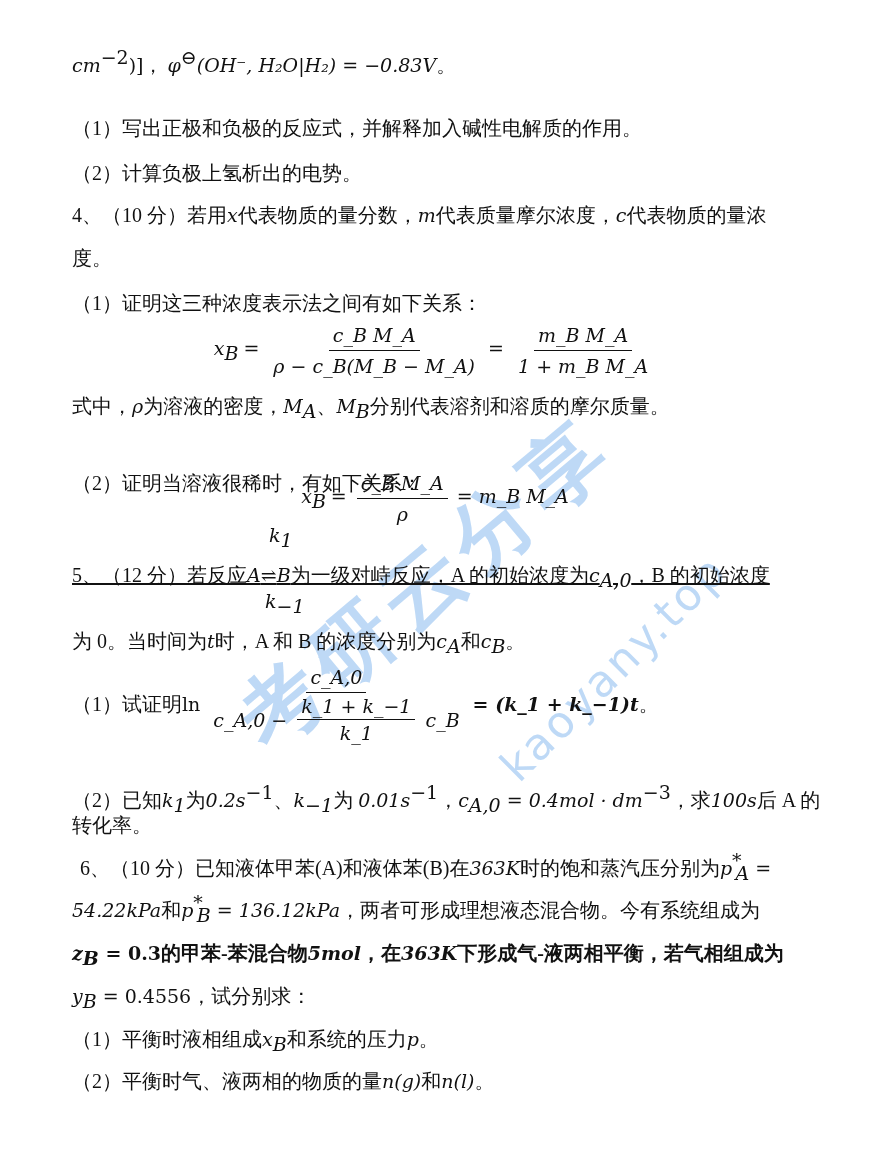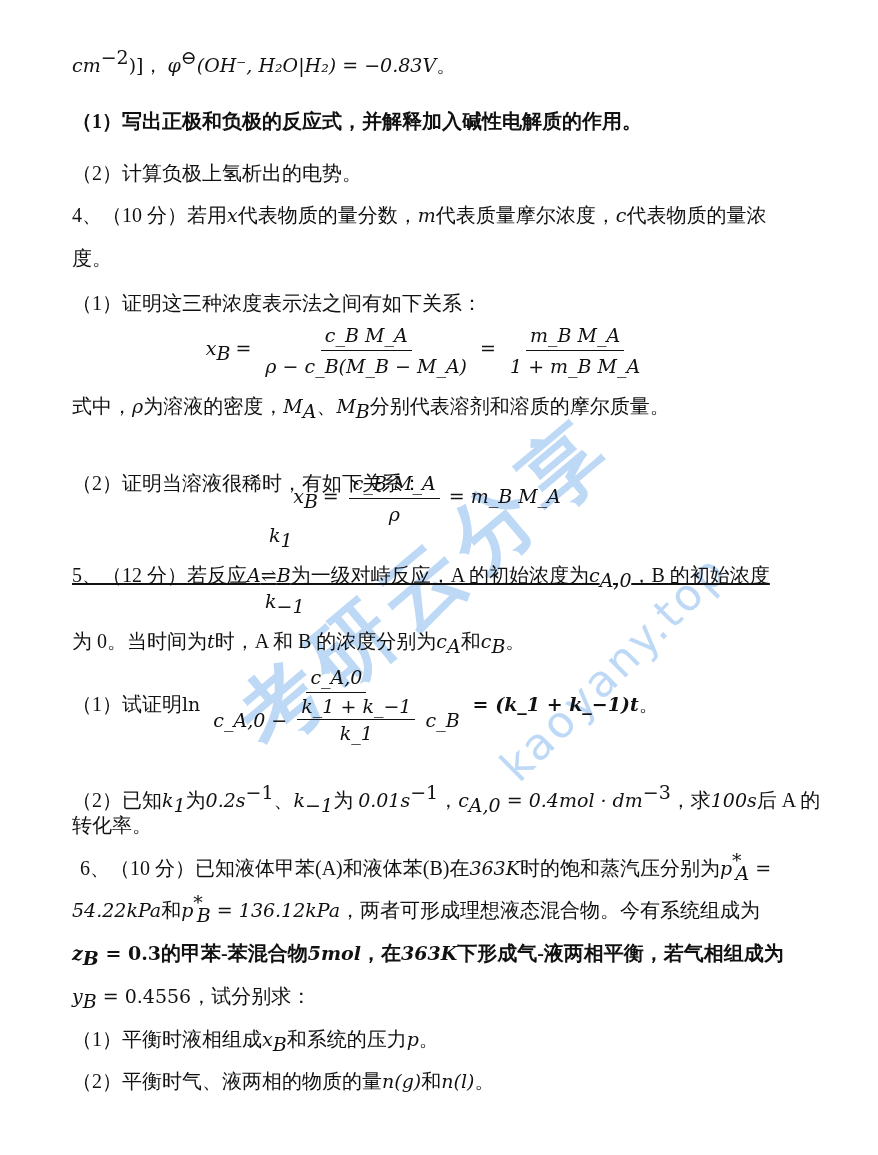--- a/index.html
+++ b/index.html
@@ -6,37 +6,37 @@
     body { width: 878px; height: 1155px; position: relative; overflow: hidden;
       font-family: "Liberation Serif", "DejaVu Serif", serif; color: #111; font-size: 20px; }
     .line { position: absolute; left: 72px; white-space: nowrap; line-height: 26px; }
     .m { font-family: "DejaVu Serif", "Liberation Serif", serif; font-style: italic; font-size: 19px; }
     .mn { font-family: "DejaVu Serif", "Liberation Serif", serif; font-style: normal; font-size: 19px; }
     sub, sup { font-size: 12px; line-height: 0; }
     .frac { display: inline-flex; flex-direction: column; align-items: center; vertical-align: middle; margin: 0 4px; }
     .frac .num { padding: 0 4px 2px; border-bottom: 1.5px solid #111; line-height: 26px; }
     .frac .den { padding: 2px 4px 0; line-height: 26px; }
     .frac.small .num, .frac.small .den { line-height: 22px; }
-    .eq { position: absolute; left: 0; width: 854px; text-align: center; white-space: nowrap; }
+    .eq { position: absolute; left: 0; width: 854px; text-align: center; white-space: nowrap; padding-left: 8px; }
     .watermark { position: absolute; color: #a9cdf3; opacity: 0.75; pointer-events: none;
       font-family: "DejaVu Sans", sans-serif; }
     .wm-cn { font-size: 82px; transform: rotate(-40deg); transform-origin: left top; font-weight: bold; letter-spacing: 10px; }
     .wm-url { font-size: 44px; transform: rotate(-45deg); transform-origin: left top; letter-spacing: 3px; }
   </style>
 </head>
 <body>
 
 <div class="watermark wm-cn" style="left:215px; top:690px;">考研云分享</div>
 <div class="watermark wm-url" style="left:490px; top:755px;">kaoyany.top</div>
 
 <div class="line" style="top:52px;">
   <span class="m">cm</span><sup class="mn">−2</sup><span class="mn">)]，</span>
   <span class="m">φ</span><sup class="mn">⊖</sup><span class="m">(OH⁻, H₂O|H₂) = −0.83V</span><span>。</span>
 </div>
-<div class="line" style="top:108px;font-weight:bold;">（1）写出正极和负极的反应式，并解释加入碱性电解质的作用。</div>
+<div class="line" style="top:115px;">（1）写出正极和负极的反应式，并解释加入碱性电解质的作用。</div>
 <div class="line" style="top:160px;">（2）计算负极上氢析出的电势。</div>
 
 <div class="line" style="top:202px;">
   <span>4、（10 分）若用</span><span class="m">x</span><span>代表物质的量分数，</span><span class="m">m</span><span>代表质量摩尔浓度，</span><span class="m">c</span><span>代表物质的量浓</span>
 </div>
 <div class="line" style="top:245px;">度。</div>
 <div class="line" style="top:290px;">（1）证明这三种浓度表示法之间有如下关系：</div>
 
 <div class="eq" style="top:322px;">
   <span class="m">x</span><sub class="m">B</sub>

